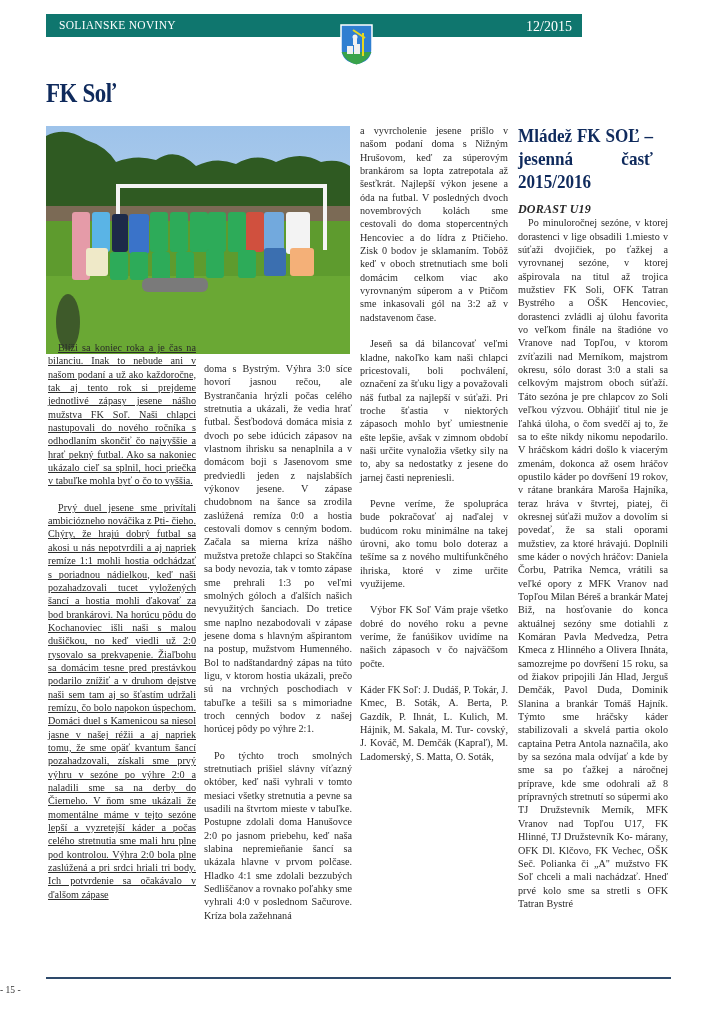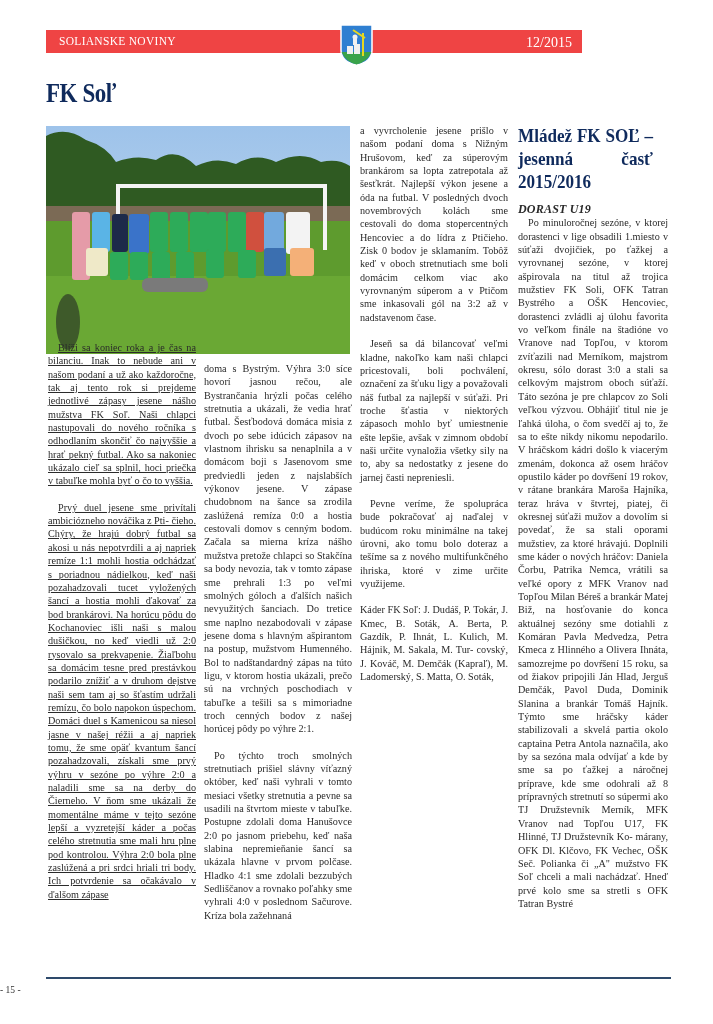--- a/index.html
+++ b/index.html
@@ -2,22 +2,22 @@
 <html><head>
 <meta charset="utf-8">
 <style>
   html, body { margin: 0; padding: 0; background: #ffffff; }
   body {
     width: 713px; height: 1024px; position: relative; overflow: hidden;
     font-family: "Liberation Serif", "DejaVu Serif", serif;
     color: #2a2a2a;
   }
   .header-bar {
-    position: absolute; left: 46px; top: 30px; width: 536px; height: 23px;
-    background: #ef4444;
+    position: absolute; left: 46px; top: 14px; width: 536px; height: 23px;
+    background: #0f766e;
   }
   .header-left {
     position: absolute; left: 13px; top: 5px; color: #fff;
     font-size: 11.5px; letter-spacing: 0.3px;
   }
   .header-right {
     position: absolute; right: 10px; top: 5px; color: #fff; font-size: 14px;
   }
   .crest {
     position: absolute; left: 340px; top: 24px; width: 33px; height: 42px;
@@ -133,20 +133,21 @@
 
 <div class="col col2">
   <p class="noindent">doma s Bystrým. Výhra 3:0 síce hovorí jasnou rečou, ale Bystrančania hrýzli počas celého stretnutia a ukázali, že vedia hrať futbal. Šesťbodová domáca misia z dvoch po sebe idúcich zápasov na vlastnom ihrisku sa nenaplnila a v domácom boji s Jasenovom sme predviedli jeden z najslabších výkonov jesene. V zápase chudobnom na šance sa zrodila zaslúžená remíza 0:0 a hostia cestovali domov s cenným bodom. Začala sa mierna kríza nášho mužstva pretože chlapci so Stakčína sa body nevozia, tak v tomto zápase sme prehrali 1:3 po veľmi smolných góloch a ďalších našich nevyužitých šanciach. Do tretice sme naplno nezabodovali v zápase jesene doma s hlavným ašpirantom na postup, mužstvom Humenného. Bol to nadštandardný zápas na túto ligu, v ktorom hostia ukázali, prečo sú na vrchných poschodiach v tabuľke a tešili sa s mimoriadne troch cenných bodov z našej horúcej pôdy po výhre 2:1.</p>
   <p>Po týchto troch smolných stretnutiach prišiel slávny víťazný október, keď naši vyhrali v tomto mesiaci všetky stretnutia a pevne sa usadili na štvrtom mieste v tabuľke. Postupne zdolali doma Hanušovce 2:0 po jasnom priebehu, keď naša slabina nepremieňanie šancí sa ukázala hlavne v prvom polčase. Hladko 4:1 sme zdolali bezzubých Sedliščanov a rovnako poľahky sme vyhrali 4:0 v poslednom Sačurove. Kríza bola zažehnaná</p>
 </div>
 
 <div class="col col3">
   <p class="noindent">a vyvrcholenie jesene prišlo v našom podaní doma s Nižným Hrušovom, keď za súperovým brankárom sa lopta zatrepotala až šesťkrát. Najlepší výkon jesene a óda na futbal. V posledných dvoch novembrových kolách sme cestovali do doma stopercentných Hencoviec a do lídra z Ptičieho. Zisk 0 bodov je sklamaním. Tobôž keď v oboch stretnutiach sme boli domácim celkom viac ako vyrovnaným súperom a v Ptičom sme inkasovali gól na 3:2 až v nadstavenom čase.</p>
   <p>Jeseň sa dá bilancovať veľmi kladne, nakoľko kam naši chlapci pricestovali, boli pochválení, označení za šťuku ligy a považovali náš futbal za najlepší v súťaži. Pri troche šťastia v niektorých zápasoch mohlo byť umiestnenie ešte lepšie, avšak v zimnom období naši určite vynaložia všetky sily na to, aby sa nedostatky z jesene do jarnej časti nepreniesli.</p>
   <p>Pevne veríme, že spolupráca bude pokračovať aj naďalej v budúcom roku minimálne na takej úrovni, ako tomu bolo doteraz a tešíme sa z nového multifunkčného ihriska, ktoré v zime určite využijeme.</p>
+  <p>Výbor FK Soľ Vám praje všetko dobré do nového roku a pevne veríme, že fanúšikov uvidíme na našich zápasoch v čo najväčšom počte.</p>
   <p class="noindent">Káder FK Soľ: J. Dudáš, P. Tokár, J. Kmec, B. Soták, A. Berta, P. Gazdík, P. Ihnát, L. Kulich, M. Hájnik, M. Sakala, M. Tur- covský, J. Kováč, M. Demčák (Kapraľ), M. Ladomerský, S. Matta, O. Soták,</p>
 </div>
 
 <div class="col col4">
   <h2 class="sub-title">Mládež FK SOĽ – jesenná časť 2015/2016</h2>
   <h3 class="section-head">DORAST U19</h3>
   <p>Po minuloročnej sezóne, v ktorej dorastenci v lige obsadili 1.miesto v súťaži dvojičiek, po ťažkej a vyrovnanej sezóne, v ktorej ašpirovala na titul až trojica mužstiev FK Soli, OFK Tatran Bystrého a OŠK Hencoviec, dorastenci zvládli aj úlohu favorita vo veľkom finále na štadióne vo Vranove nad Topľou, v ktorom zvíťazili nad Merníkom, majstrom okresu, sólo dorast 3:0 a stali sa celkovým majstrom oboch súťaží. Táto sezóna je pre chlapcov zo Soli veľkou výzvou. Obhájiť titul nie je ľahká úloha, o čom svedčí aj to, že sa to ešte nikdy nikomu nepodarilo. V hráčskom kádri došlo k viacerým zmenám, dokonca až osem hráčov opustilo káder po dovŕšení 19 rokov, v rátane brankára Maroša Hajníka, teraz hráva v štvrtej, piatej, či okresnej súťaži mužov a dovolím si povedať, že sa stali oporami mužstiev, za ktoré hrávajú. Doplnili sme káder o nových hráčov: Daniela Čorbu, Patrika Nemca, vrátili sa veľké opory z MFK Vranov nad Topľou Milan Béreš a brankár Matej Biž, na hosťovanie do konca aktuálnej sezóny sme dotiahli z Komáran Pavla Medvedza, Petra Kmeca z Hlinného a Olivera Ihnáta, samozrejme po dovŕšení 15 roku, sa od žiakov pripojili Ján Hlad, Jerguš Demčák, Pavol Duda, Dominik Slanina a brankár Tomáš Hajník. Týmto sme hráčsky káder stabilizovali a skvelá partia okolo captaina Petra Antola naznačila, ako by sa sezóna mala odvíjať a kde by sme sa po ťažkej a náročnej príprave, kde sme odohrali až 8 prípravných stretnutí so súpermi ako TJ Družstevník Merník, MFK Vranov nad Topľou U17, FK Hlinné, TJ Družstevník Ko- márany, OFK Dl. Klčovo, FK Vechec, OŠK Seč. Polianka či „A" mužstvo FK Soľ chceli a mali nachádzať. Hneď prvé kolo sme sa stretli s OFK Tatran Bystré</p>
 </div>
 
 <div class="footer-line"></div>

